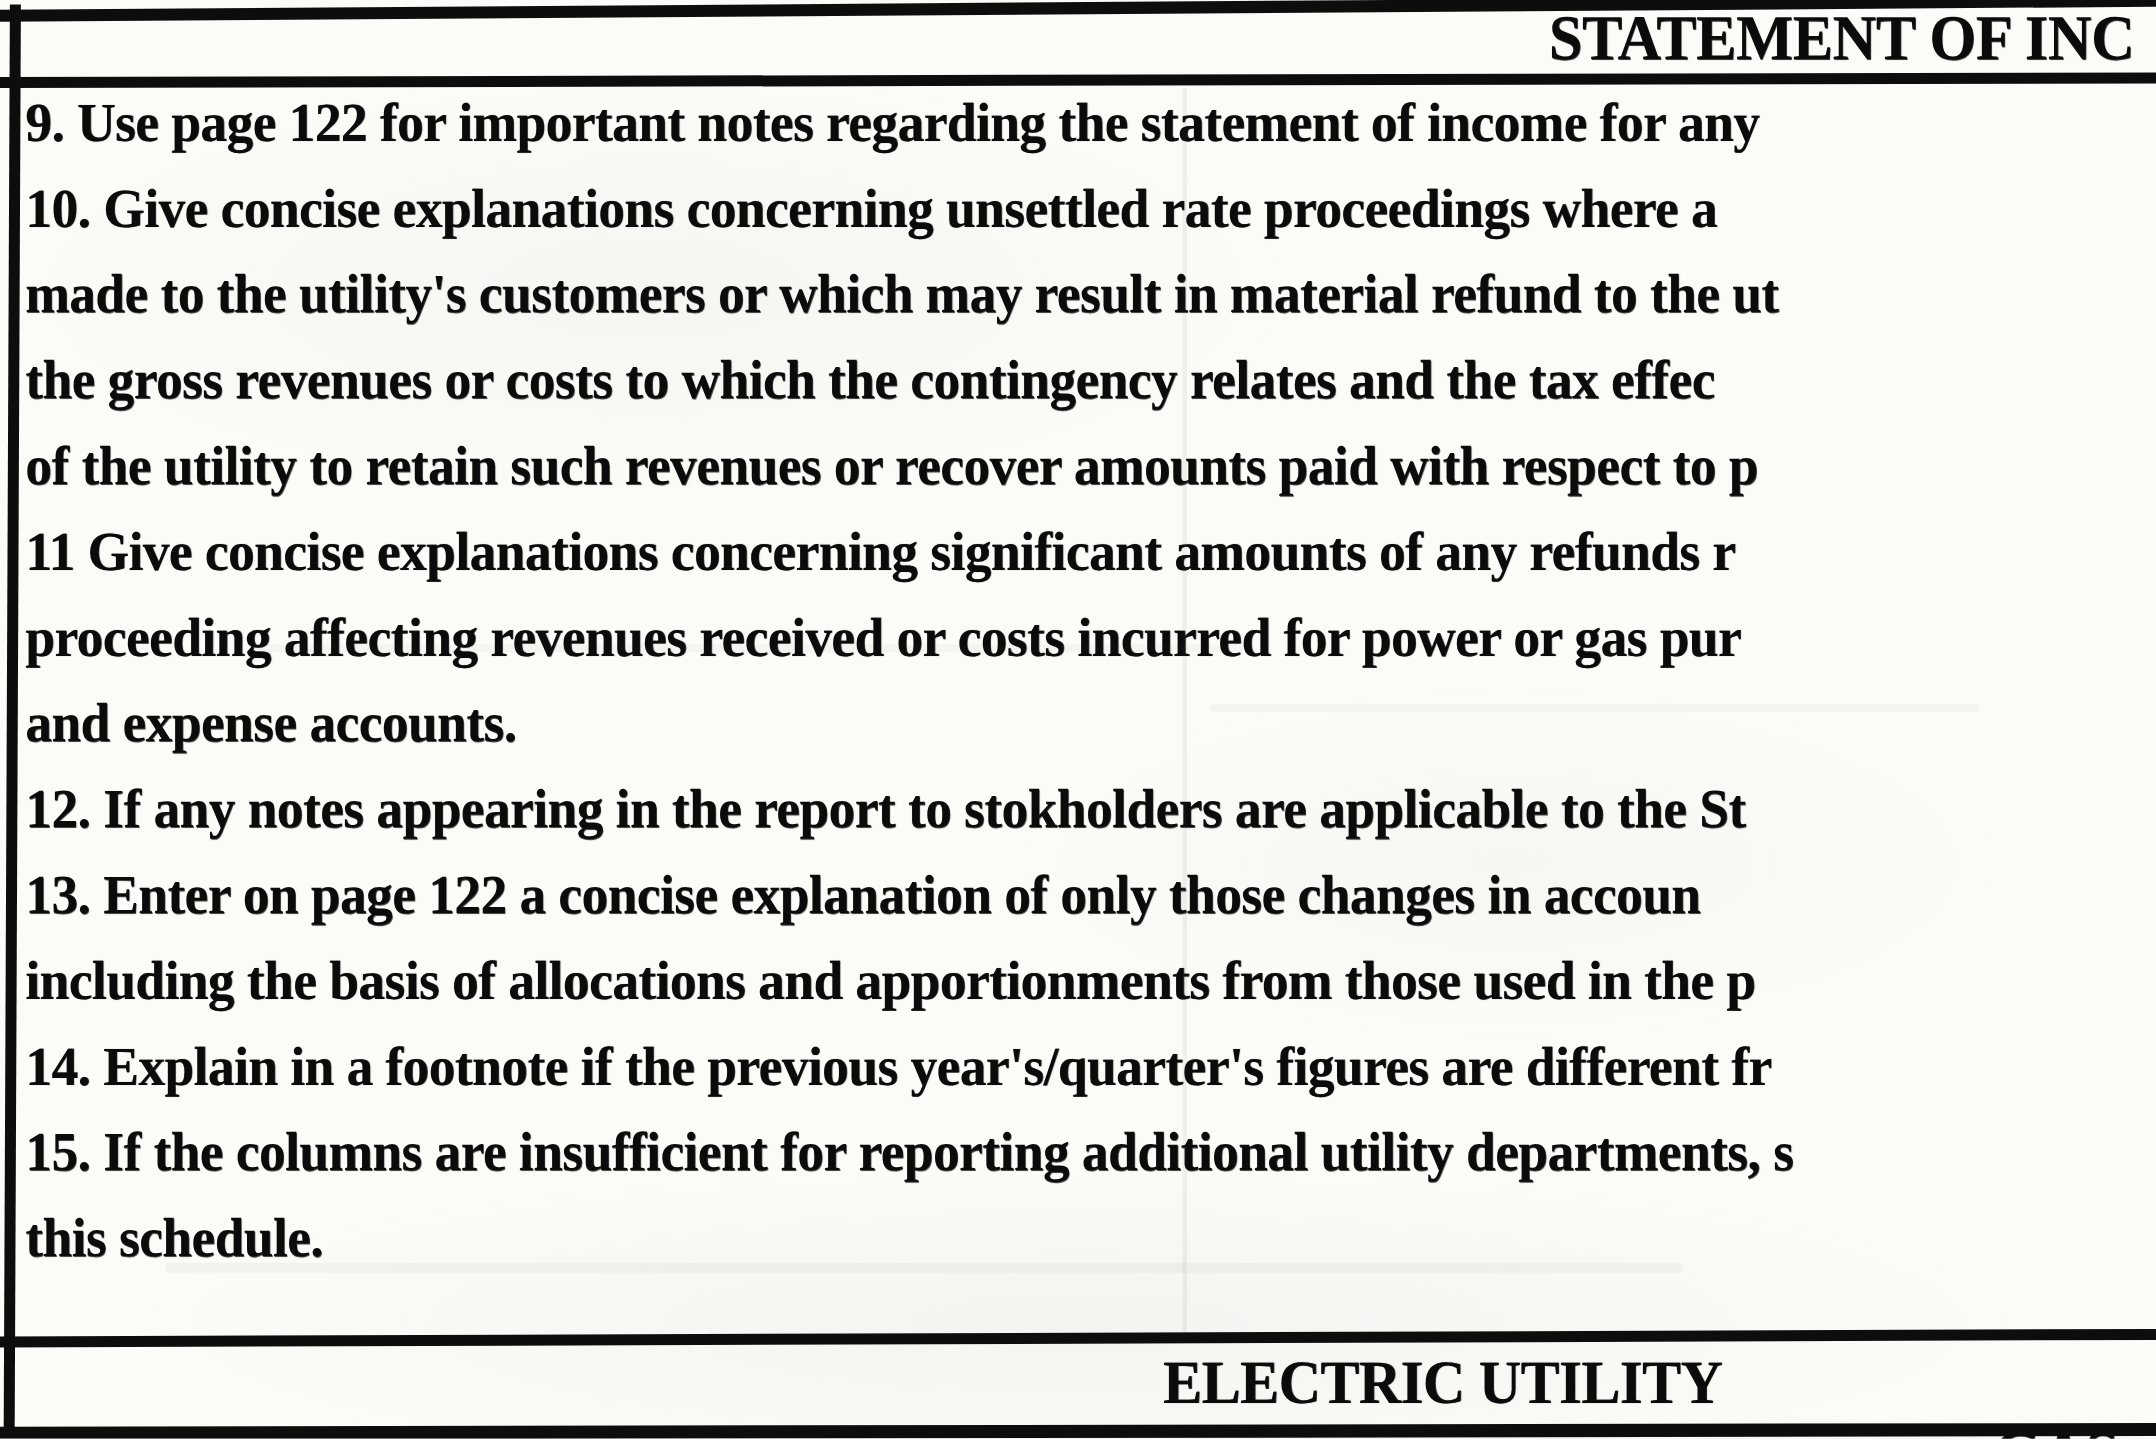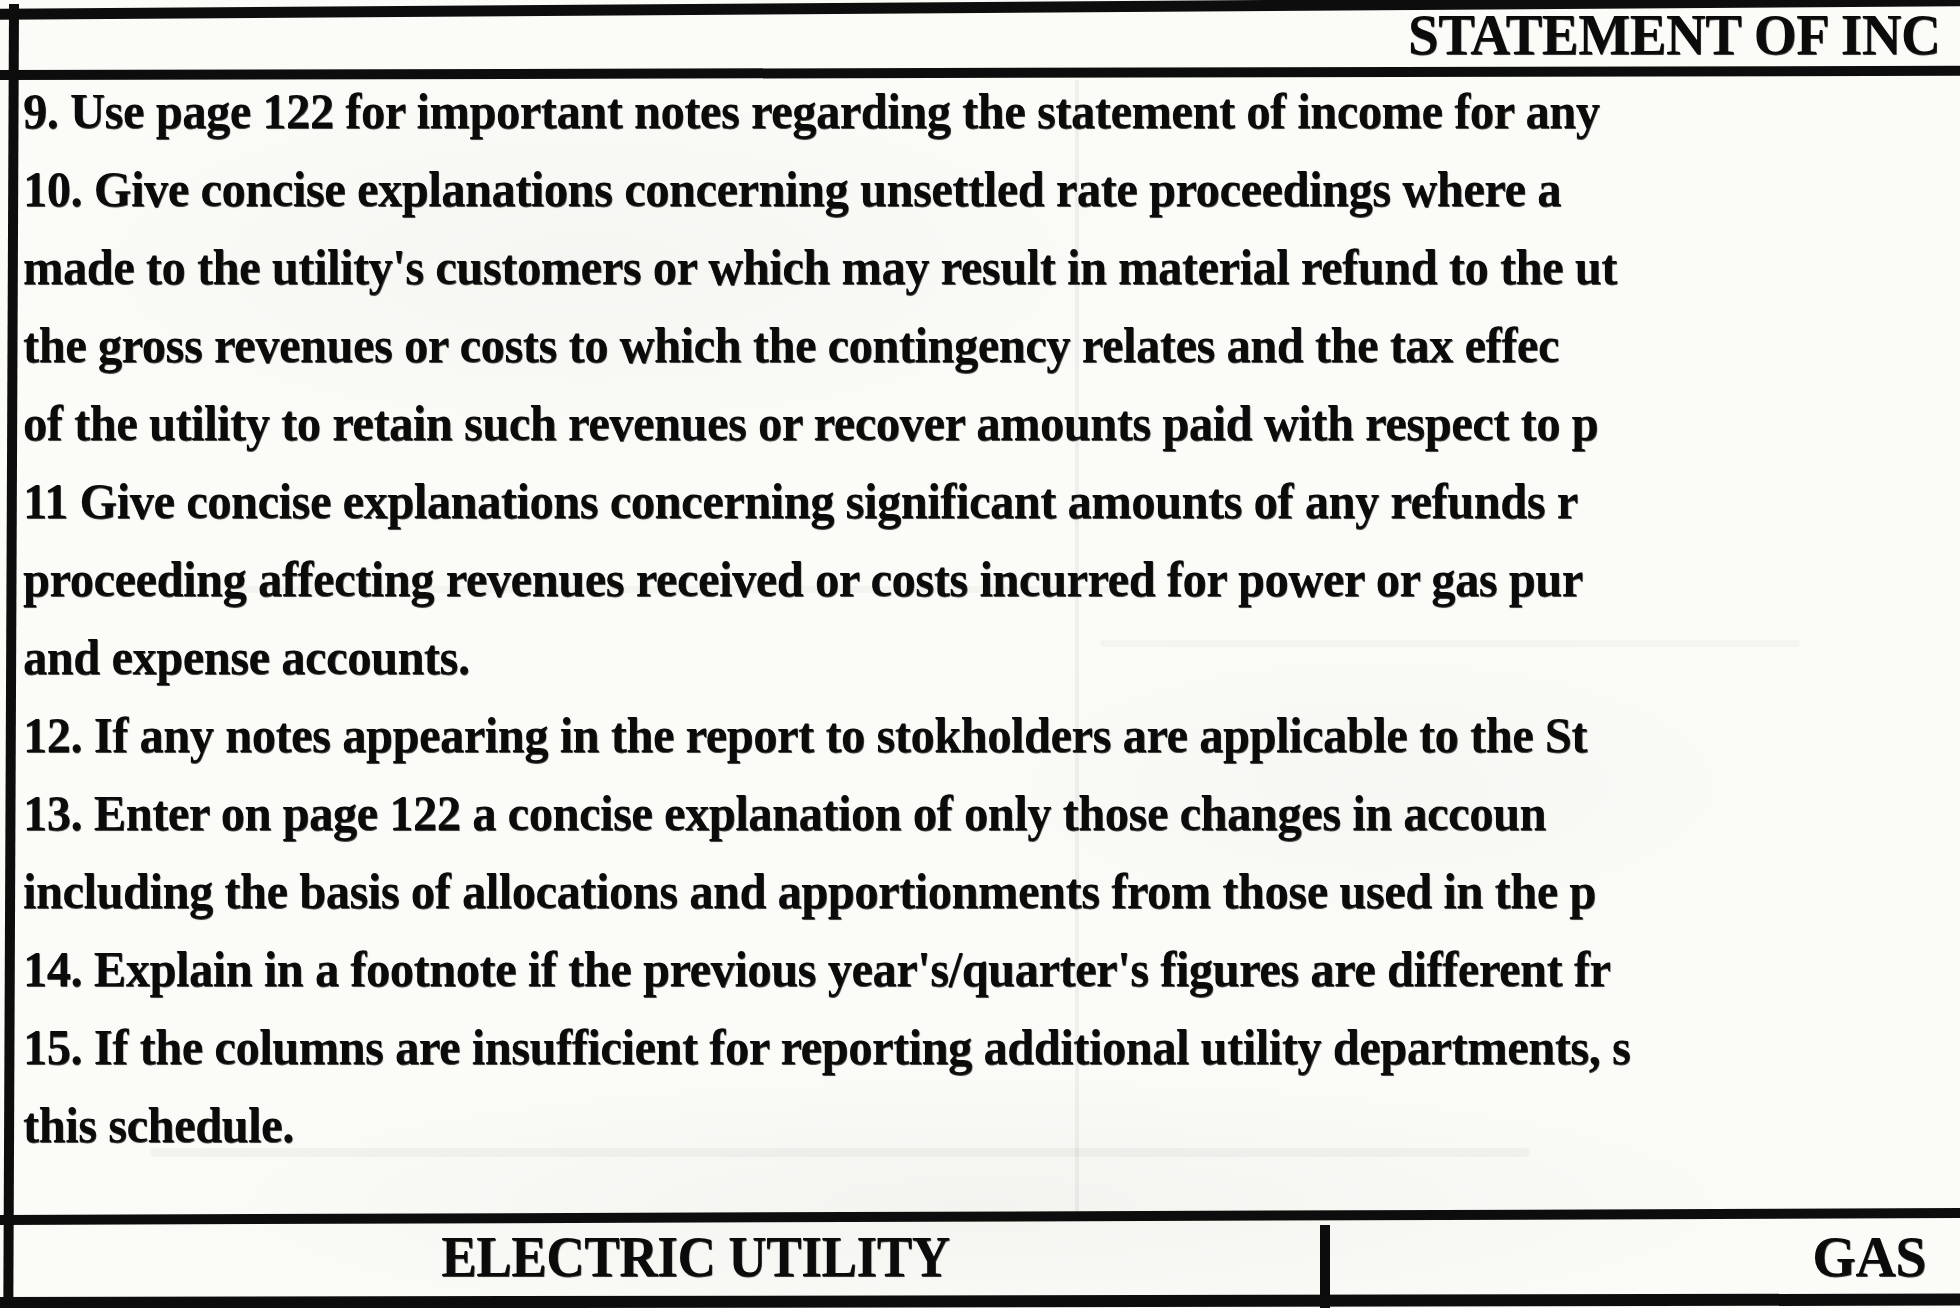--- a/index.html
+++ b/index.html
@@ -35,21 +35,21 @@
     transform:scaleX(0.97);transform-origin:left top;
   }
   .line{
     font-size:50px;font-weight:700;line-height:78px;
     white-space:nowrap;letter-spacing:-0.5px;
     text-shadow:0.6px 0.6px 0.7px rgba(0,0,0,0.75);
   }
 
   .footer-band{
     position:absolute;left:14px;top:1225px;width:1922px;height:72px;
-    display:flex;align-items:flex-start;
+    display:flex;align-items:flex-end;flex-direction:column;
   }
   .footer-cell{
     font-size:56px;font-weight:700;white-space:nowrap;
     letter-spacing:-0.5px;
     text-shadow:0.6px 0.6px 0.7px rgba(0,0,0,0.8);
   }
   .cell-electric{width:1306px;text-align:center;text-indent:60px;transform:scaleX(0.95);transform-origin:center;}
   .cell-divider{width:10px;align-self:stretch;height:84px;background:#0c0c0c;}
   .cell-gas{flex:1;text-align:right;padding-right:10px;}
 

